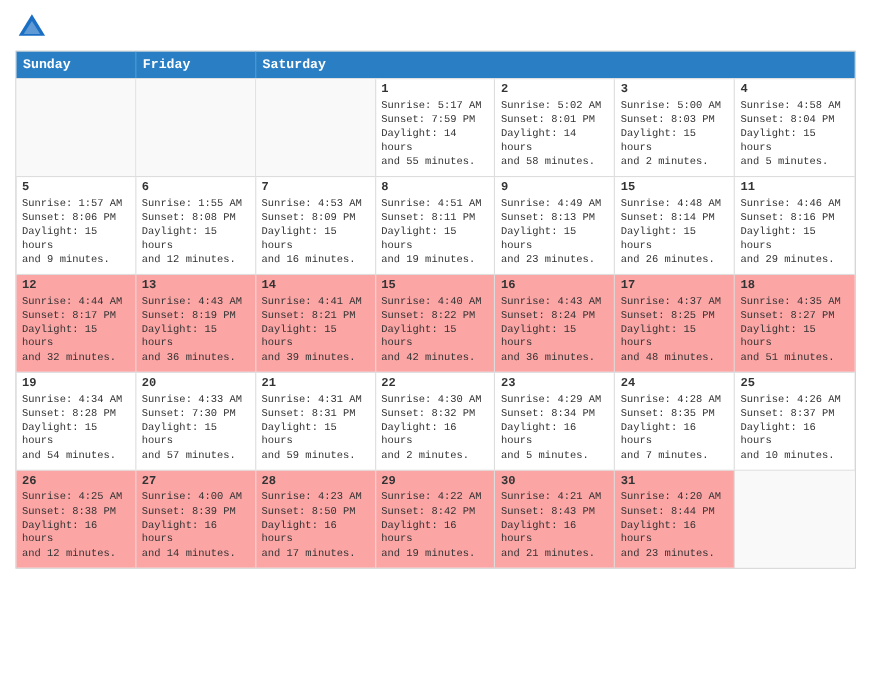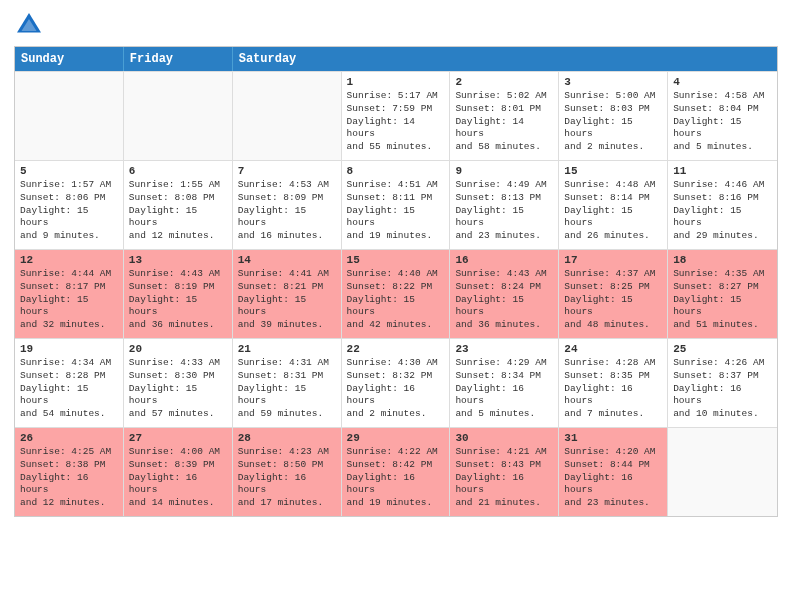--- a/index.html
+++ b/index.html
@@ -274,21 +274,21 @@
           <div class="cal-cell">
             <span class="day-num">19</span>
             <span class="cell-line">Sunrise: 4:34 AM</span>
             <span class="cell-line">Sunset: 8:28 PM</span>
             <span class="cell-line">Daylight: 15 hours</span>
             <span class="cell-line">and 54 minutes.</span>
           </div>
           <div class="cal-cell">
             <span class="day-num">20</span>
             <span class="cell-line">Sunrise: 4:33 AM</span>
-            <span class="cell-line">Sunset: 8:30 PM</span>
+            <span class="cell-line">Sunset: 7:30 PM</span>
             <span class="cell-line">Daylight: 15 hours</span>
             <span class="cell-line">and 57 minutes.</span>
           </div>
           <div class="cal-cell">
             <span class="day-num">21</span>
             <span class="cell-line">Sunrise: 4:31 AM</span>
             <span class="cell-line">Sunset: 8:31 PM</span>
             <span class="cell-line">Daylight: 15 hours</span>
             <span class="cell-line">and 59 minutes.</span>
           </div>

